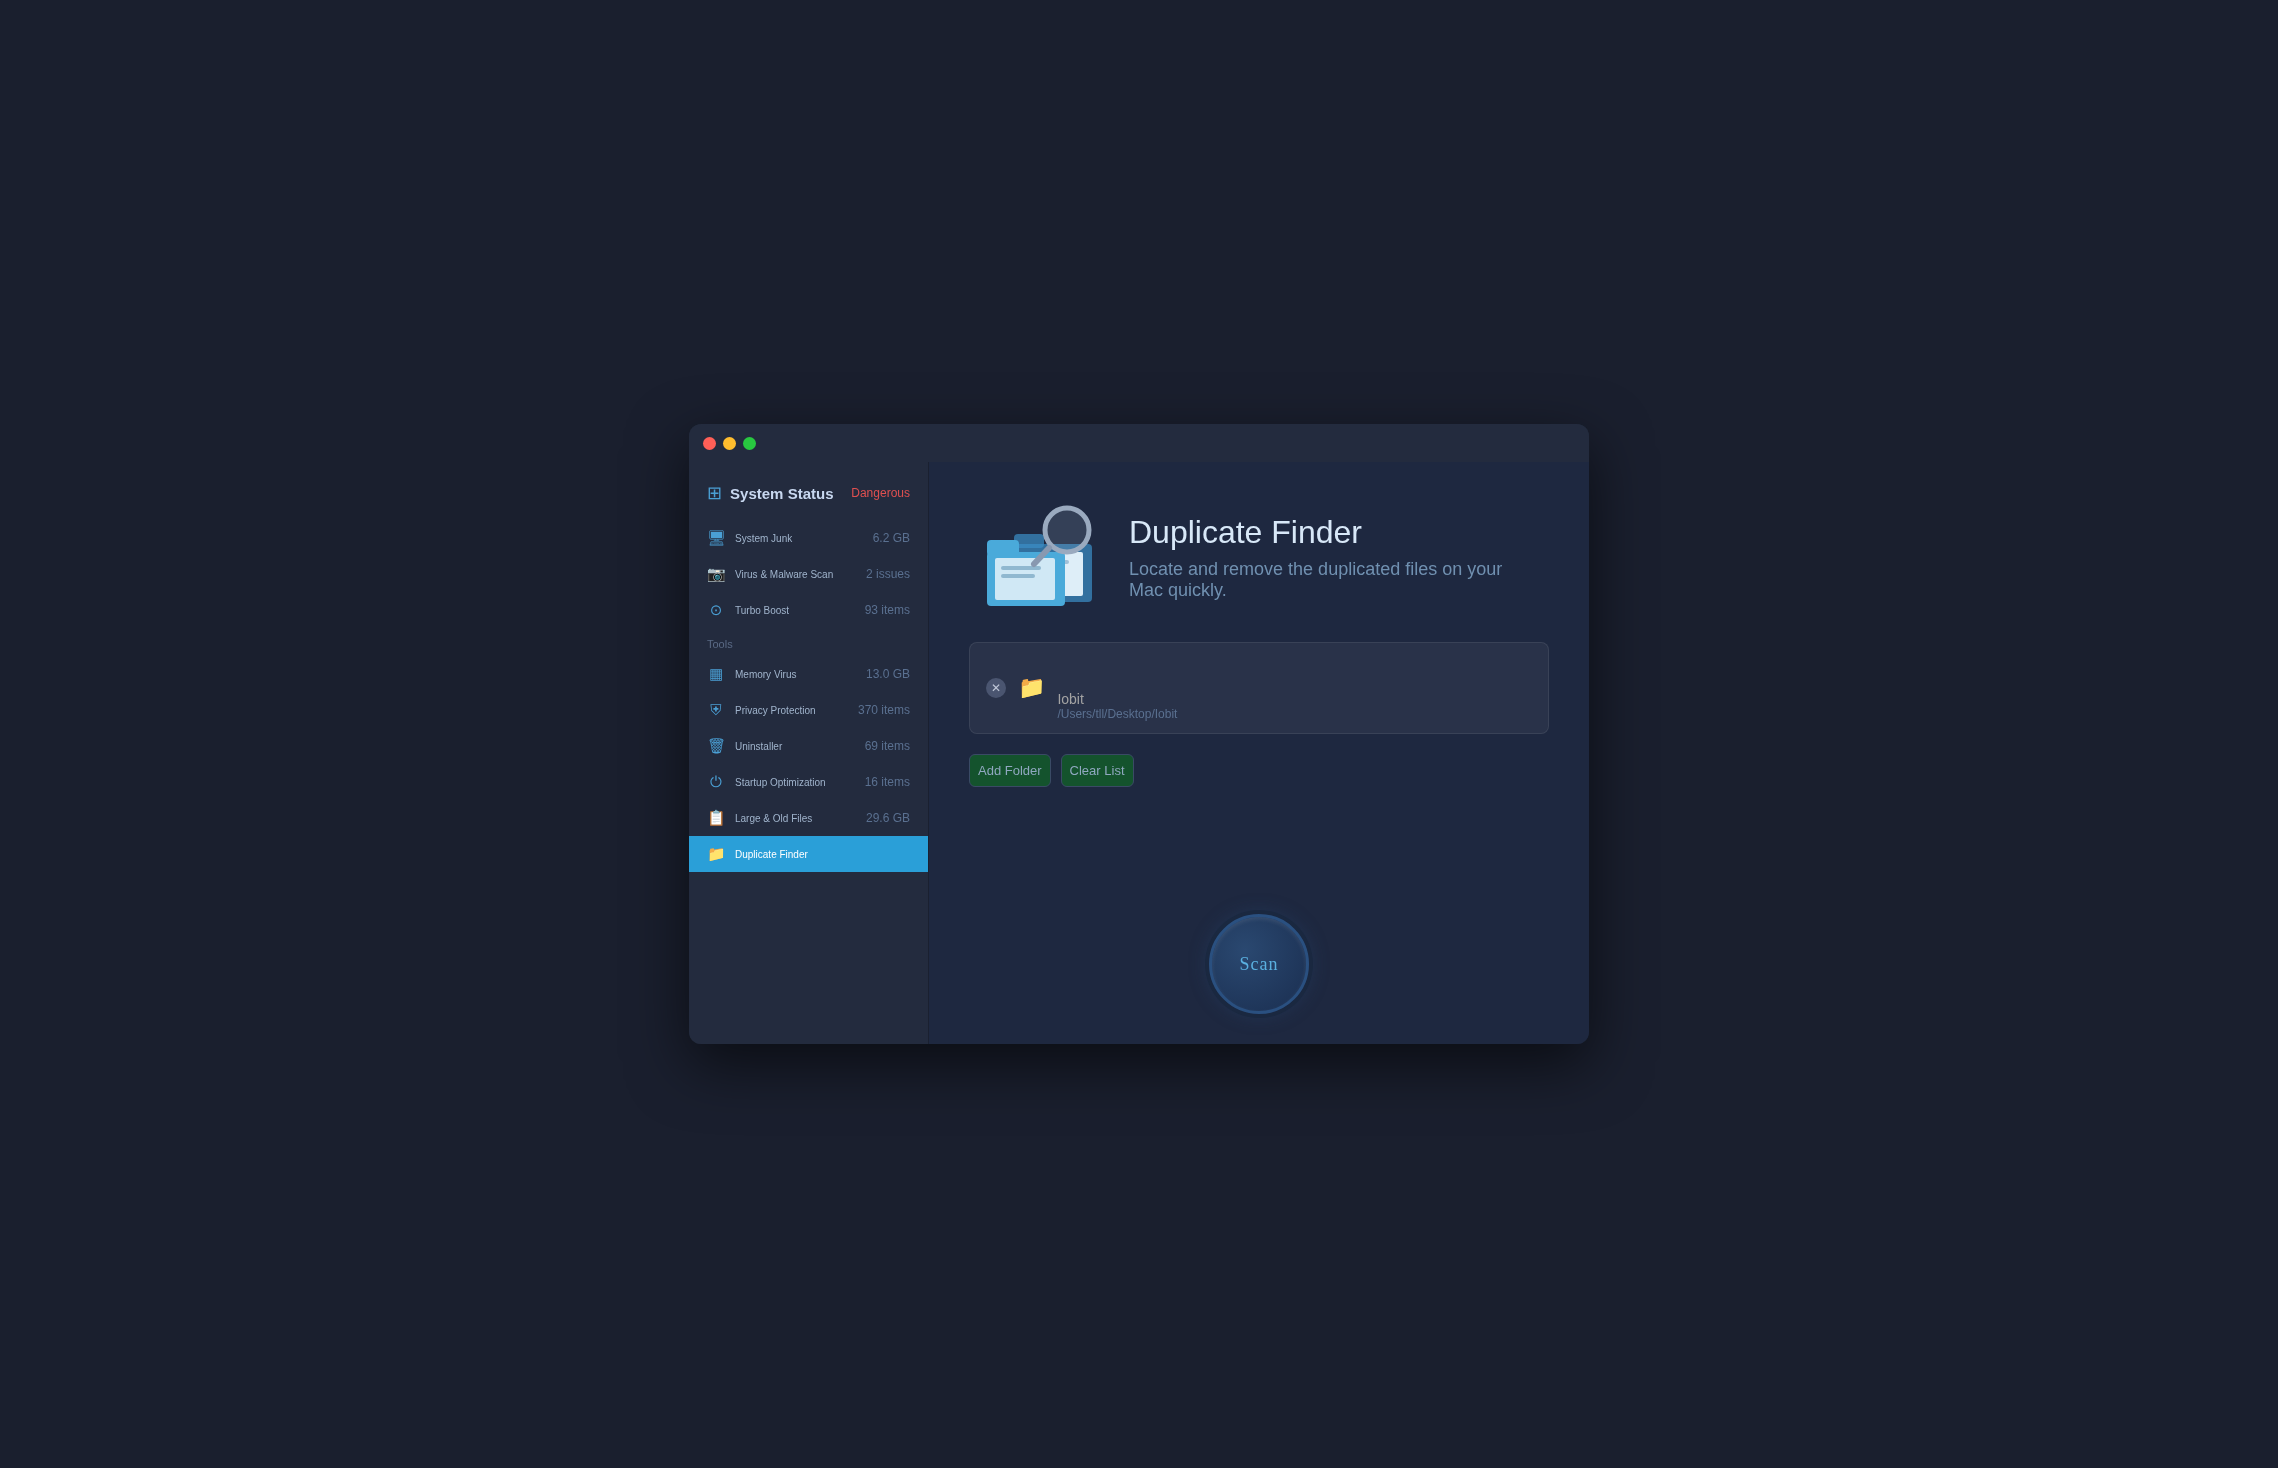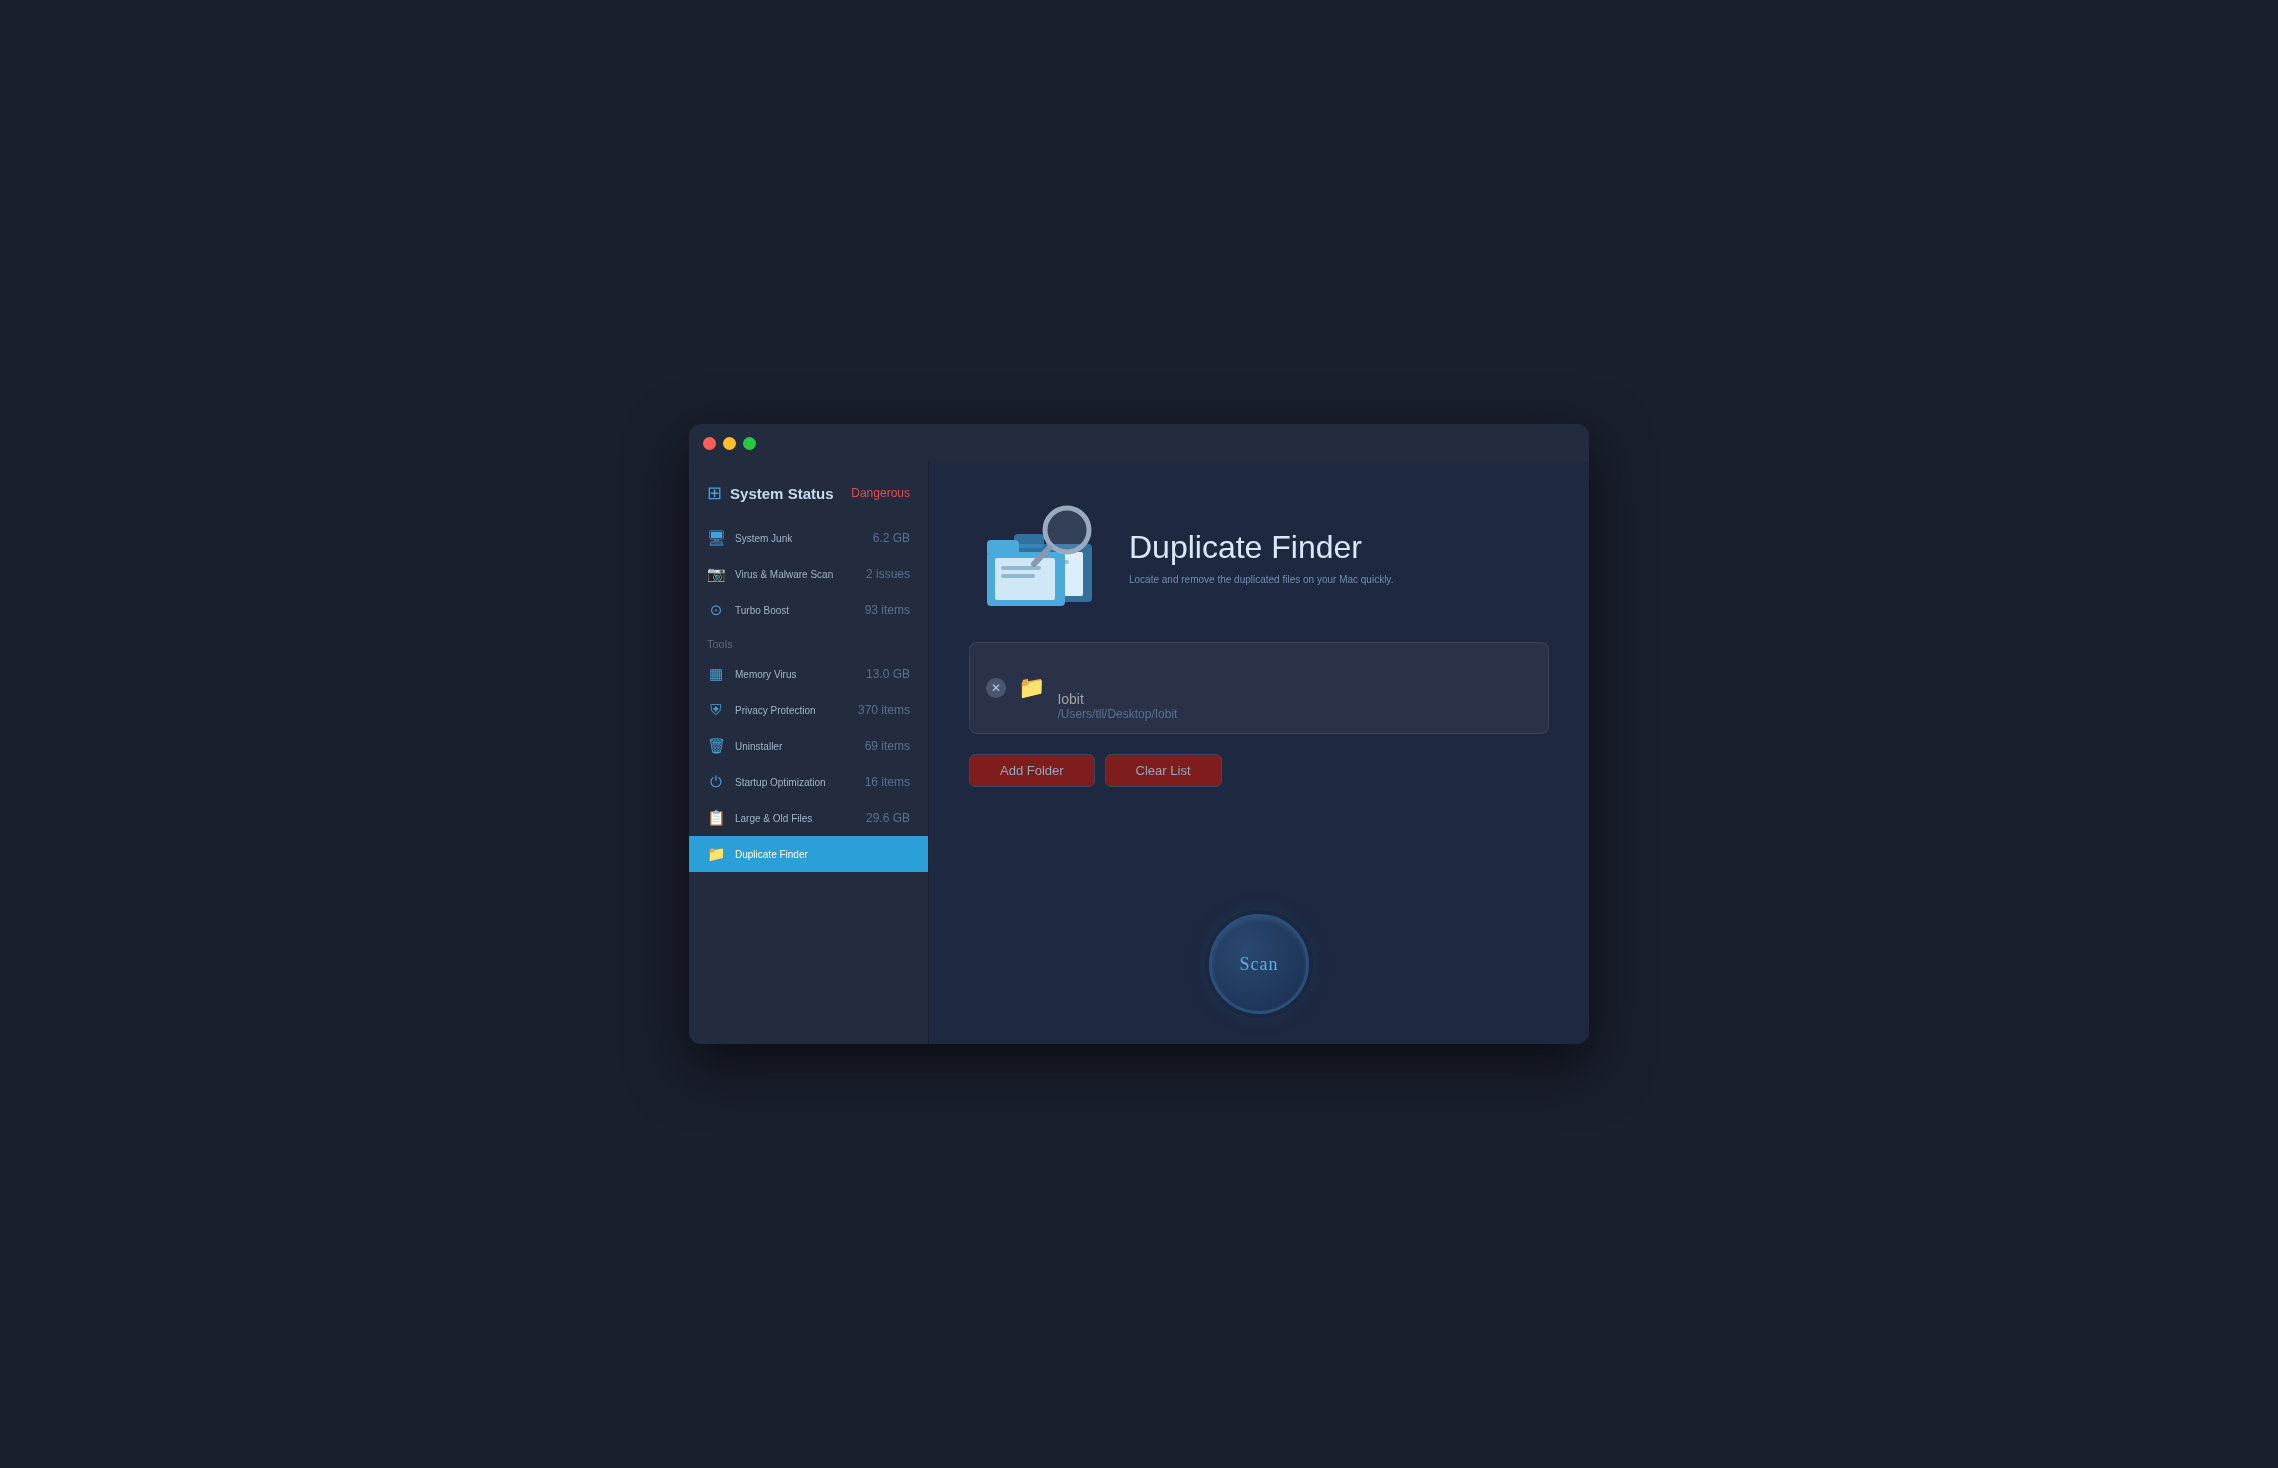--- a/index.html
+++ b/index.html
@@ -148,21 +148,21 @@
       position: relative;
     }
     .hero-text h1 {
       color: #d8e8f8;
       font-size: 32px;
       font-weight: 300;
       margin-bottom: 8px;
     }
     .hero-text p {
       color: #7090b0;
-      font-size: 10px;
+      font-size: 18px;
     }
     .folder-list-section {
       padding: 0 40px;
     }
     .folder-entry {
       background: rgba(255,255,255,0.05);
       border: 1px solid rgba(255,255,255,0.08);
       border-radius: 8px;
       padding: 12px 16px;
       display: flex;
@@ -201,24 +201,24 @@
       color: #5a7090;
       font-size: 12px;
     }
     .folder-actions {
       display: flex;
       gap: 10px;
       padding: 0 40px;
       margin-top: 4px;
     }
     .btn {
-      padding: 8px 30px;
+      padding: 8px 8px;
       border-radius: 6px;
       border: 1px solid #3a4a65;
-      background: #7f1d1d;
+      background: #14532d;
       color: #90a8c0;
       font-size: 13px;
       cursor: pointer;
     }
     .scan-area {
       flex: 1;
       display: flex;
       align-items: flex-end;
       justify-content: center;
       padding-bottom: 30px;

